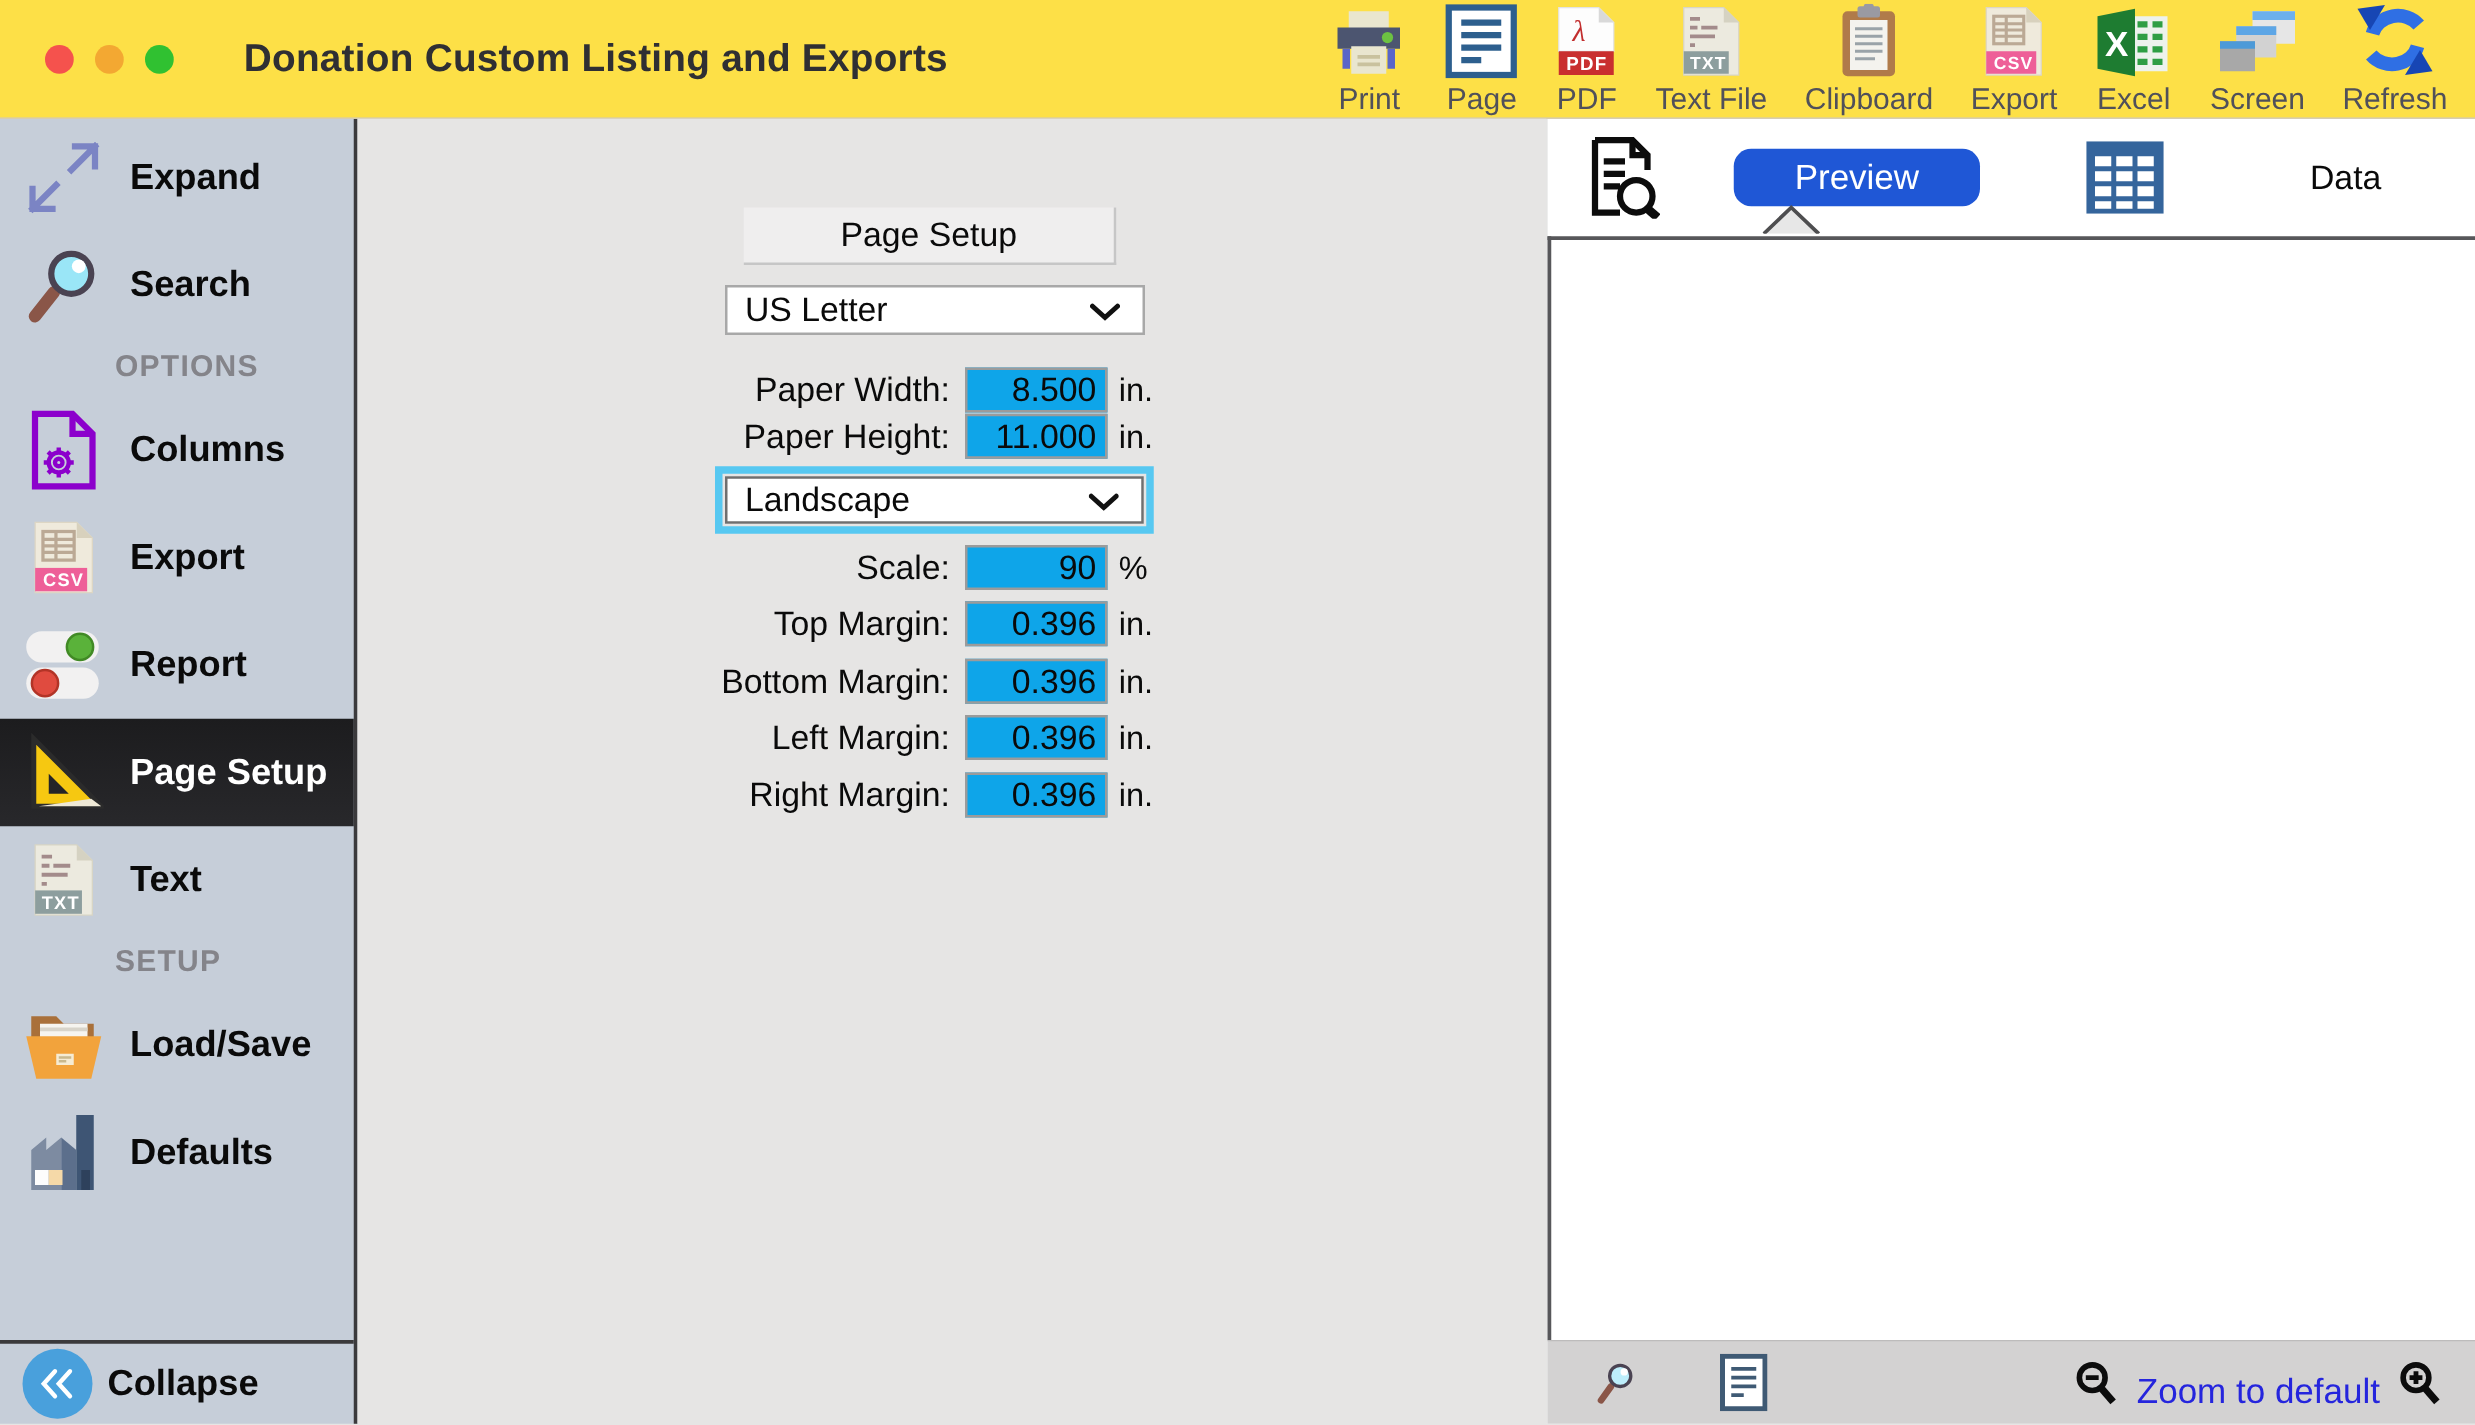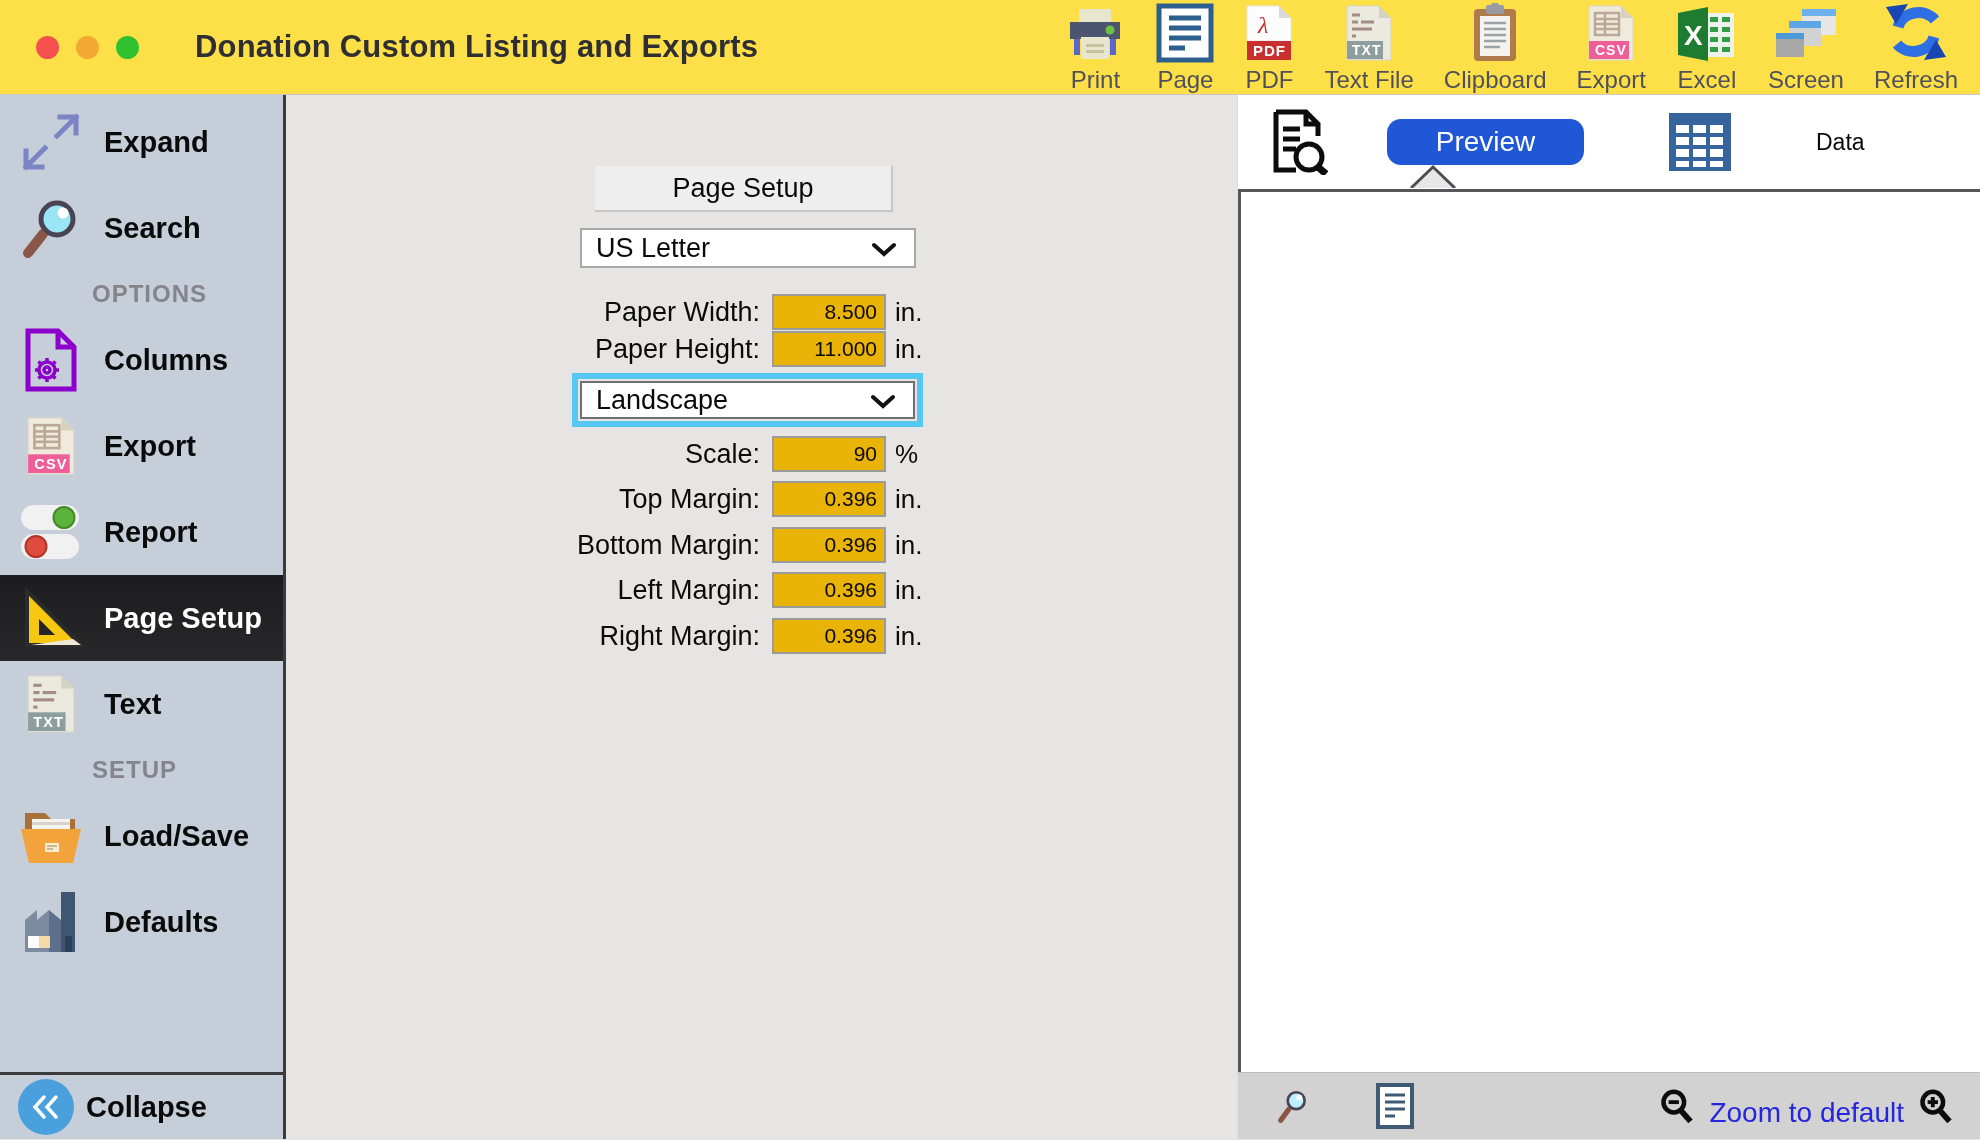--- a/index.html
+++ b/index.html
@@ -45,33 +45,33 @@
                font-size:27px; color:#0a0a0a; }
   .selectbox { background:#fff; border:2px solid #a8a8a8; display:flex; align-items:center;
                padding:0 18px 0 14px; font-size:27px; color:#0a0a0a; cursor:default; }
   .selectbox .chev { margin-left:auto; }
   .paper-select { position:absolute; left:294px; top:133px; width:336px; height:40px; }
   .orient-ring { position:absolute; left:286px; top:278px; width:351px; height:54px;
                  border:6px solid #57c8f1; background:#e6e5e4; padding:2px; }
   .orient-select { width:100%; height:100%; border:2px solid #6f6f6f; }
   .frow { position:absolute; display:flex; align-items:center; height:38px; left:0; width:700px; }
   .flabel { width:474px; text-align:right; font-size:27px; color:#0a0a0a; }
-  .fin { margin-left:12px; width:114px; height:36px; border:2px solid #9b9b9b; background:#eab308;
-         text-align:right; font-size:21px; padding:0 7px; color:#0a0a0a;
+  .fin { margin-left:12px; width:114px; height:36px; border:2px solid #9b9b9b; background:#0ea5e9;
+         text-align:right; font-size:27px; padding:0 7px; color:#0a0a0a;
          font-family:"Liberation Sans","DejaVu Sans",sans-serif; }
   .funit { margin-left:9px; font-size:26px; color:#0a0a0a; }
 
   
   .rpanel { width:743px; background:#fff; display:flex; flex-direction:column; border-left:1px solid #dedede; }
   .pv-header { height:94px; display:flex; align-items:center; position:relative;gap:29px; }
   .pv-btn { margin-left:30px; width:197px; height:46px; border-radius:14px; border:none;
             background:#1f57d6; color:#fff; font-size:28px; cursor:default;
             font-family:"Liberation Sans","DejaVu Sans",sans-serif; }
   .pv-tab-ic { margin-left:32px; display:flex; align-items:center; cursor:default; }
-  .pv-data-label { margin-left:56px; font-size:23px; color:#0a0a0a; cursor:default; }
+  .pv-data-label { margin-left:88px; font-size:27px; color:#0a0a0a; cursor:default; }
   .pv-caret { position:absolute; left:172px; bottom:-3px; z-index:5; }
   .pv-body { flex:1; background:#fff; border-top:3px solid #57575a; border-left:3px solid #57575a; }
   .pv-footer { height:67px; background:#d3d2d2; border-top:1px solid #bdbcbc;
                display:flex; align-items:center; }
   .pv-zoom-group { margin-left:auto; margin-right:26px; display:flex; align-items:center; gap:14px; }
   .zoom-link { font-size:28px; color:#2525dd; cursor:pointer;margin-top:14px; }
 </style>
 </head>
 <body>
 

